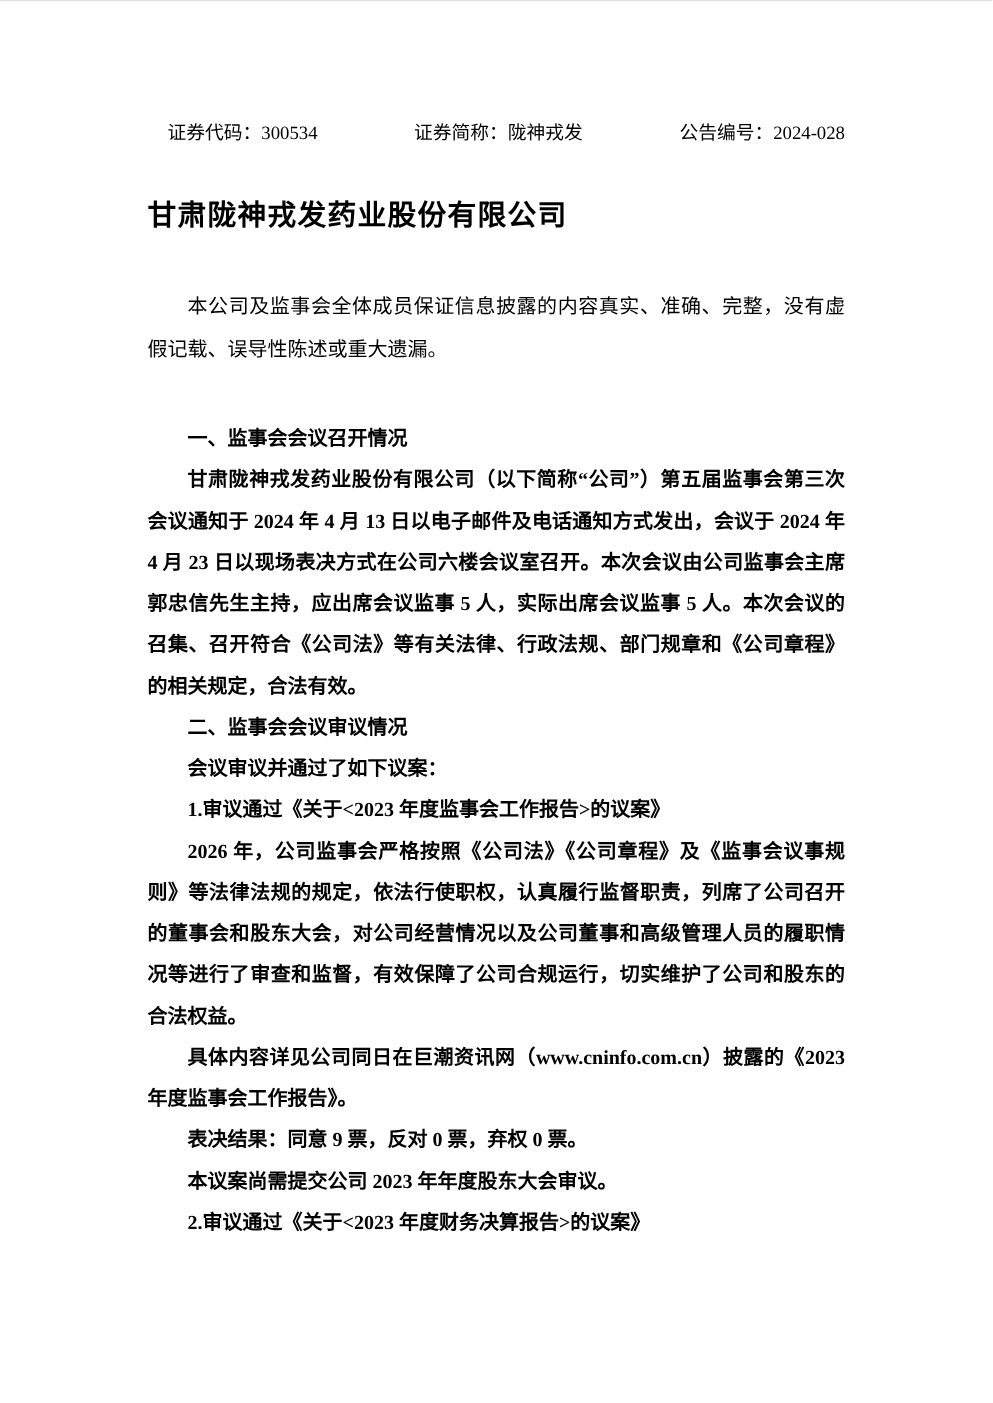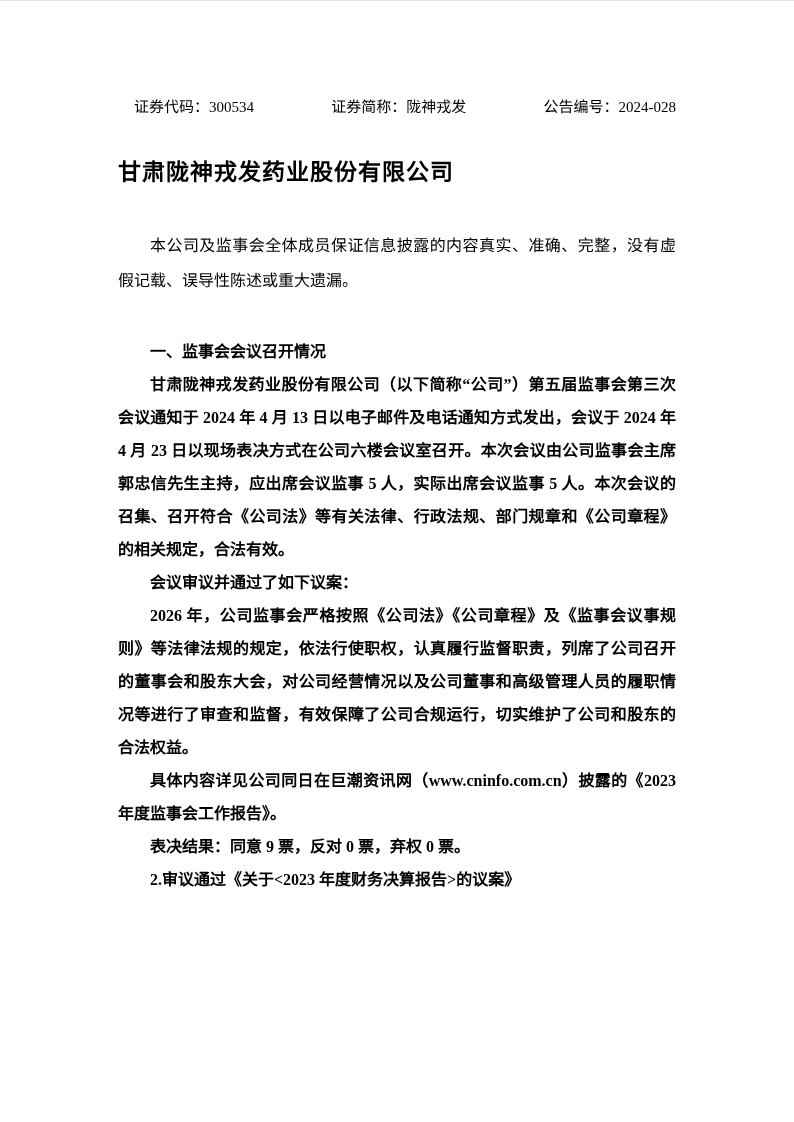--- a/index.html
+++ b/index.html
@@ -75,21 +75,24 @@
     <span>公告编号：2024-028</span>
   </div>
 
   <h1 class="title">甘肃陇神戎发药业股份有限公司</h1>
 
   <p class="declaration">本公司及监事会全体成员保证信息披露的内容真实、准确、完整，没有虚假记载、误导性陈述或重大遗漏。</p>
 
   <p class="heading gap-top">一、监事会会议召开情况</p>
   <p class="para">甘肃陇神戎发药业股份有限公司（以下简称“公司”）第五届监事会第三次会议通知于 2024 年 4 月 13 日以电子邮件及电话通知方式发出，会议于 2024 年 4 月 23 日以现场表决方式在公司六楼会议室召开。本次会议由公司监事会主席郭忠信先生主持，应出席会议监事 5 人，实际出席会议监事 5 人。本次会议的召集、召开符合《公司法》等有关法律、行政法规、部门规章和《公司章程》的相关规定，合法有效。</p>
 
+  <p class="heading">二、监事会会议审议情况</p>
   <p class="para">会议审议并通过了如下议案：</p>
 
+  <p class="para bold">1.审议通过《关于&lt;2023 年度监事会工作报告&gt;的议案》</p>
   <p class="para">2026 年，公司监事会严格按照《公司法》《公司章程》及《监事会议事规则》等法律法规的规定，依法行使职权，认真履行监督职责，列席了公司召开的董事会和股东大会，对公司经营情况以及公司董事和高级管理人员的履职情况等进行了审查和监督，有效保障了公司合规运行，切实维护了公司和股东的合法权益。</p>
   <p class="para">具体内容详见公司同日在巨潮资讯网（www.cninfo.com.cn）披露的《2023 年度监事会工作报告》。</p>
   <p class="para">表决结果：同意 9 票，反对 0 票，弃权 0 票。</p>
+  <p class="para">本议案尚需提交公司 2023 年年度股东大会审议。</p>
 
   <p class="para bold">2.审议通过《关于&lt;2023 年度财务决算报告&gt;的议案》</p>
 
 </div>
 
 </body></html>

